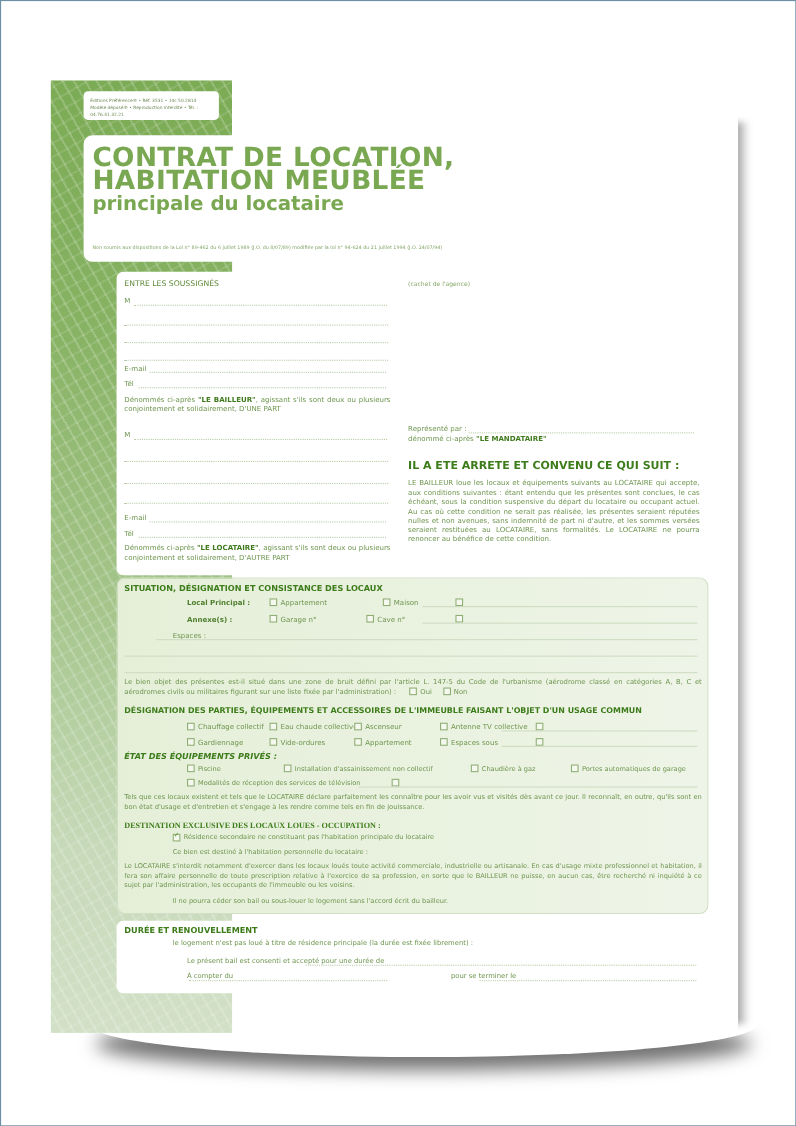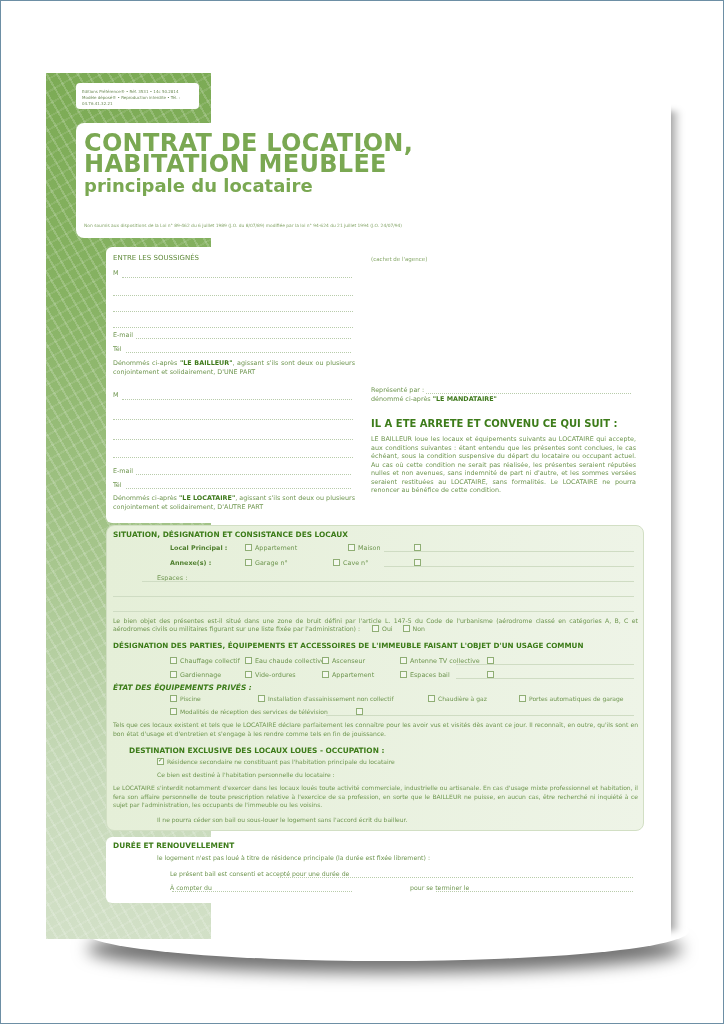--- a/index.html
+++ b/index.html
@@ -185,37 +185,37 @@
   <div class="row" style="left:80px; top:584px;"><span class="cb"></span><span>Chauffage collectif</span></div>
   <div class="row" style="left:155px; top:584px;"><span class="cb"></span><span>Eau chaude collective</span></div>
   <div class="row" style="left:232px; top:584px;"><span class="cb"></span><span>Ascenseur</span></div>
   <div class="row" style="left:310px; top:584px;"><span class="cb"></span><span>Antenne TV collective</span></div>
   <div class="row" style="left:397px; top:584px;"><span class="cb"></span></div>
   <div class="fieldline" style="left:410px; top:591px; width:178px;"></div>
 
   <div class="row" style="left:80px; top:598px;"><span class="cb"></span><span>Gardiennage</span></div>
   <div class="row" style="left:155px; top:598px;"><span class="cb"></span><span>Vide-ordures</span></div>
   <div class="row" style="left:232px; top:598px;"><span class="cb"></span><span>Appartement</span></div>
-  <div class="row" style="left:310px; top:598px;"><span class="cb"></span><span>Espaces bail</span></div>
+  <div class="row" style="left:310px; top:598px;"><span class="cb"></span><span>Espaces sous</span></div>
   <div class="row" style="left:397px; top:598px;"><span class="cb"></span></div>
   <div class="fieldline" style="left:410px; top:605px; width:178px;"></div>
 
   <div class="abs h-section" style="left:67px; top:610px;font-style:italic;">ÉTAT DES ÉQUIPEMENTS PRIVÉS :</div>
   <div class="row" style="left:80px; top:622px; font-size:6px;"><span class="cb"></span><span>Piscine</span></div>
   <div class="row" style="left:168px; top:622px; font-size:6px;"><span class="cb"></span><span>Installation d'assainissement non collectif</span></div>
   <div class="row" style="left:338px; top:622px; font-size:6px;"><span class="cb"></span><span>Chaudière à gaz</span></div>
   <div class="row" style="left:429px; top:622px; font-size:6px;"><span class="cb"></span><span>Portes automatiques de garage</span></div>
 
   <div class="row" style="left:80px; top:635px; font-size:6px;"><span class="cb"></span><span>Modalités de réception des services de télévision</span></div>
   <div class="row" style="left:266px; top:635px;"><span class="cb"></span></div>
   <div class="fieldline" style="left:280px; top:642px; width:308px;"></div>
 
   <div class="abs txt" style="left:67px; top:648px; width:525px; text-align:justify; font-size:6.1px; line-height:8.5px;">Tels que ces locaux existent et tels que le LOCATAIRE déclare parfaitement les connaître pour les avoir vus et visités dès avant ce jour. Il reconnaît, en outre, qu'ils sont en bon état d'usage et d'entretien et s'engage à les rendre comme tels en fin de jouissance.</div>
 
-  <div class="abs h-section" style="left:83px; top:673px;">DESTINATION EXCLUSIVE DES LOCAUX LOUES - OCCUPATION :</div>
+  <div class="abs h-section" style="left:67px; top:673px;font-family:Liberation Serif, serif;">DESTINATION EXCLUSIVE DES LOCAUX LOUES - OCCUPATION :</div>
   <div class="row" style="left:67px; top:685px; font-size:6px;"><span class="cb checked"></span><span>Résidence secondaire ne constituant pas l'habitation principale du locataire</span></div>
   <div class="row" style="left:67px; top:698px; font-size:6px;">Ce bien est destiné à l'habitation personnelle du locataire :</div>
   <div class="abs txt" style="left:67px; top:711px; width:525px; text-align:justify; font-size:6px; line-height:8.7px;">Le LOCATAIRE s'interdit notamment d'exercer dans les locaux loués toute activité commerciale, industrielle ou artisanale. En cas d'usage mixte professionnel et habitation, il fera son affaire personnelle de toute prescription relative à l'exercice de sa profession, en sorte que le BAILLEUR ne puisse, en aucun cas, être recherché ni inquiété à ce sujet par l'administration, les occupants de l'immeuble ou les voisins.</div>
   <div class="row" style="left:67px; top:743px; font-size:6px;">Il ne pourra céder son bail ou sous-louer le logement sans l'accord écrit du bailleur.</div>
 
   <div class="panel-bottom"></div>
   <div class="abs h-section" style="left:67px; top:768px;">DURÉE ET RENOUVELLEMENT</div>
   <div class="row" style="left:67px; top:781px; font-size:6.2px;">le logement n'est pas loué à titre de résidence principale (la durée est fixée librement) :</div>
   <div class="row" style="left:80px; top:797px; font-size:6.2px;">Le présent bail est consenti et accepté pour une durée de</div>
   <div class="hline" style="left:232px; top:804px; width:355px;"></div>

